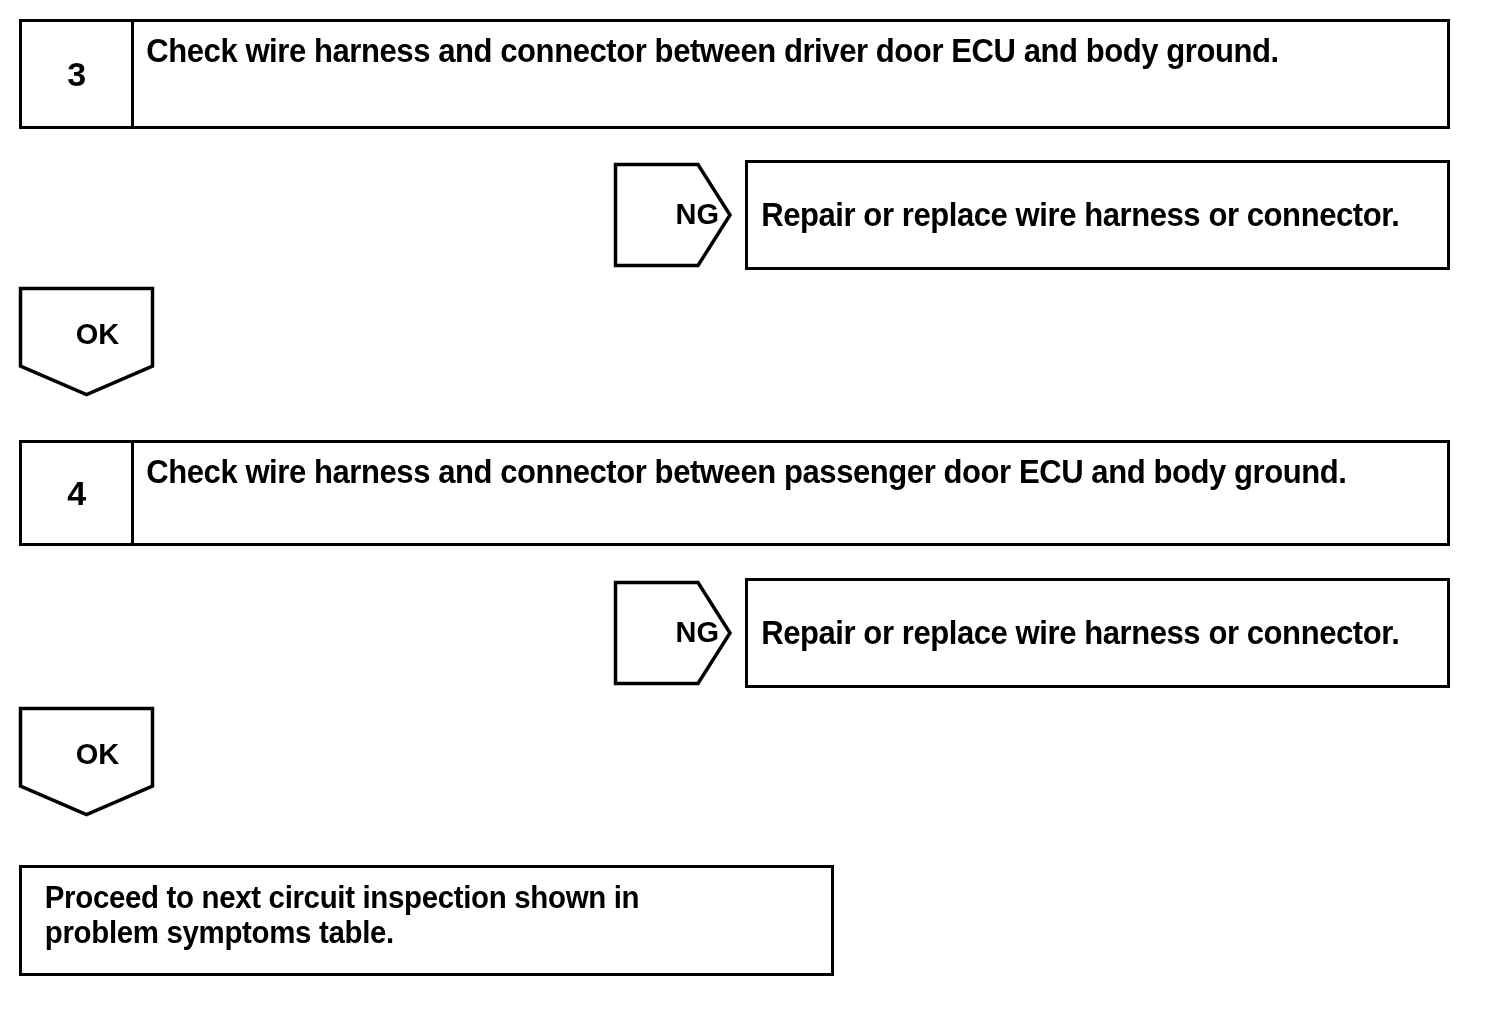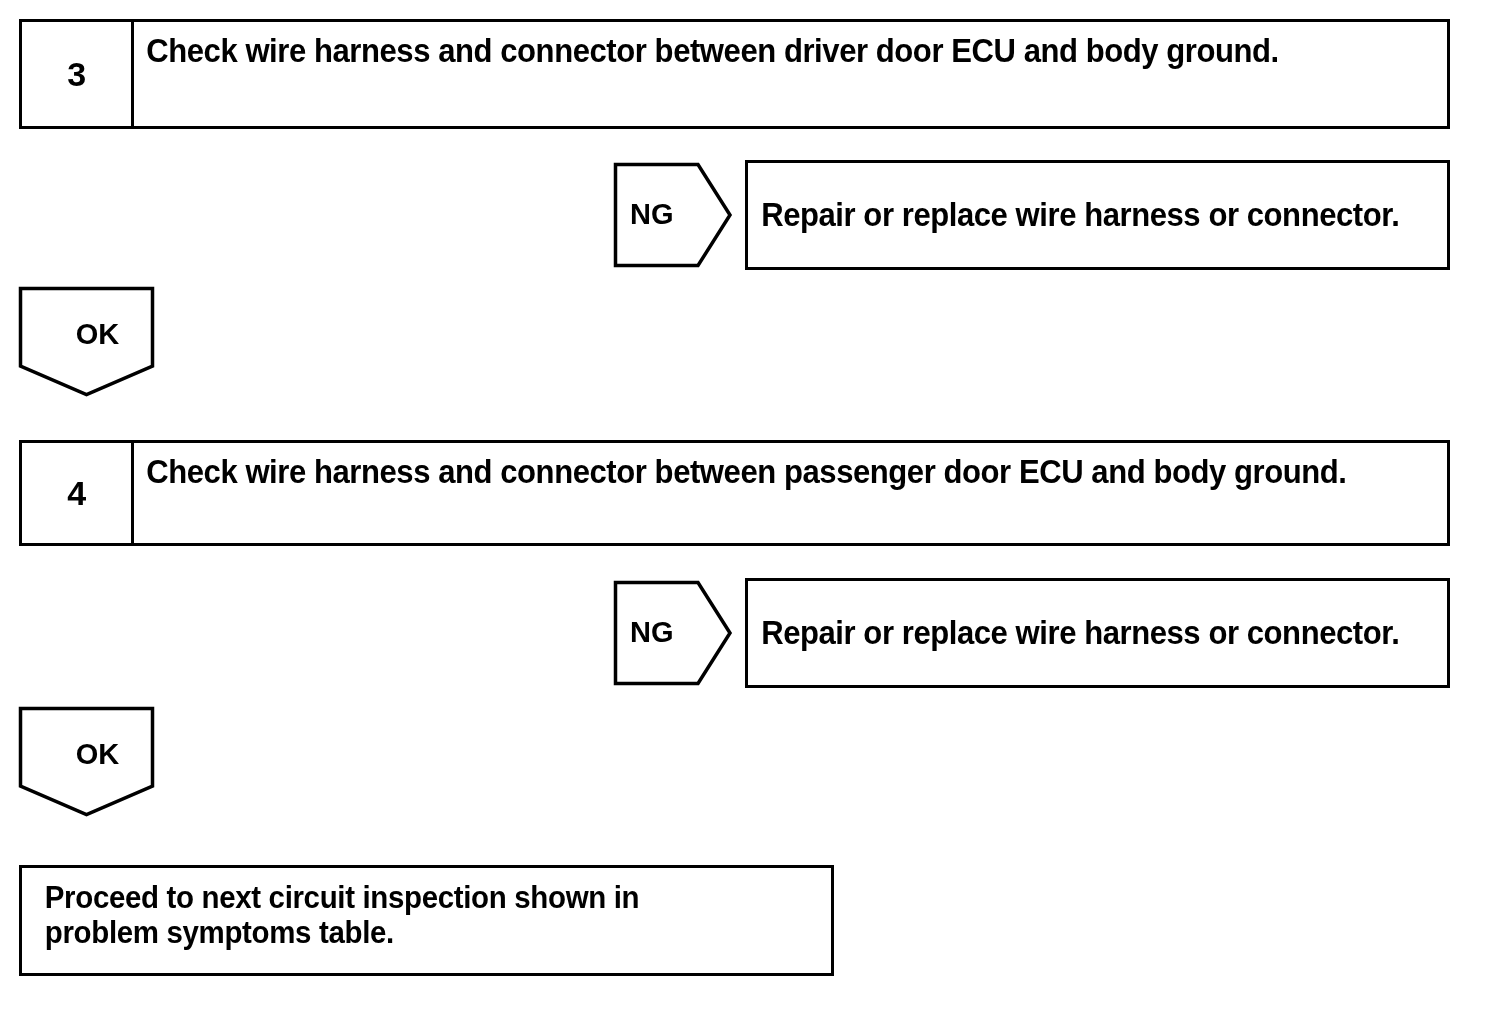--- a/index.html
+++ b/index.html
@@ -98,24 +98,24 @@
     letter-spacing: 0px;
     white-space: nowrap;
   }
   .ok-label {
     left: 0;
     top: 31px;
     width: 157px;
     text-align: center;
   }
   .ng-label {
-    left: 16px;
+    left: 0;
     top: 35px;
     width: 105px;
-    text-align: left;
+    text-align: right;
   }
 </style>
 </head>
 <body>
 
 <div id="canvas">
 
   <div class="box step-box" style="left:19px; top:19px; width:1431px; height:110px;">
     <div class="step-num">3</div>
     <div class="step-text">Check wire harness and connector between driver door ECU and body ground.</div>

